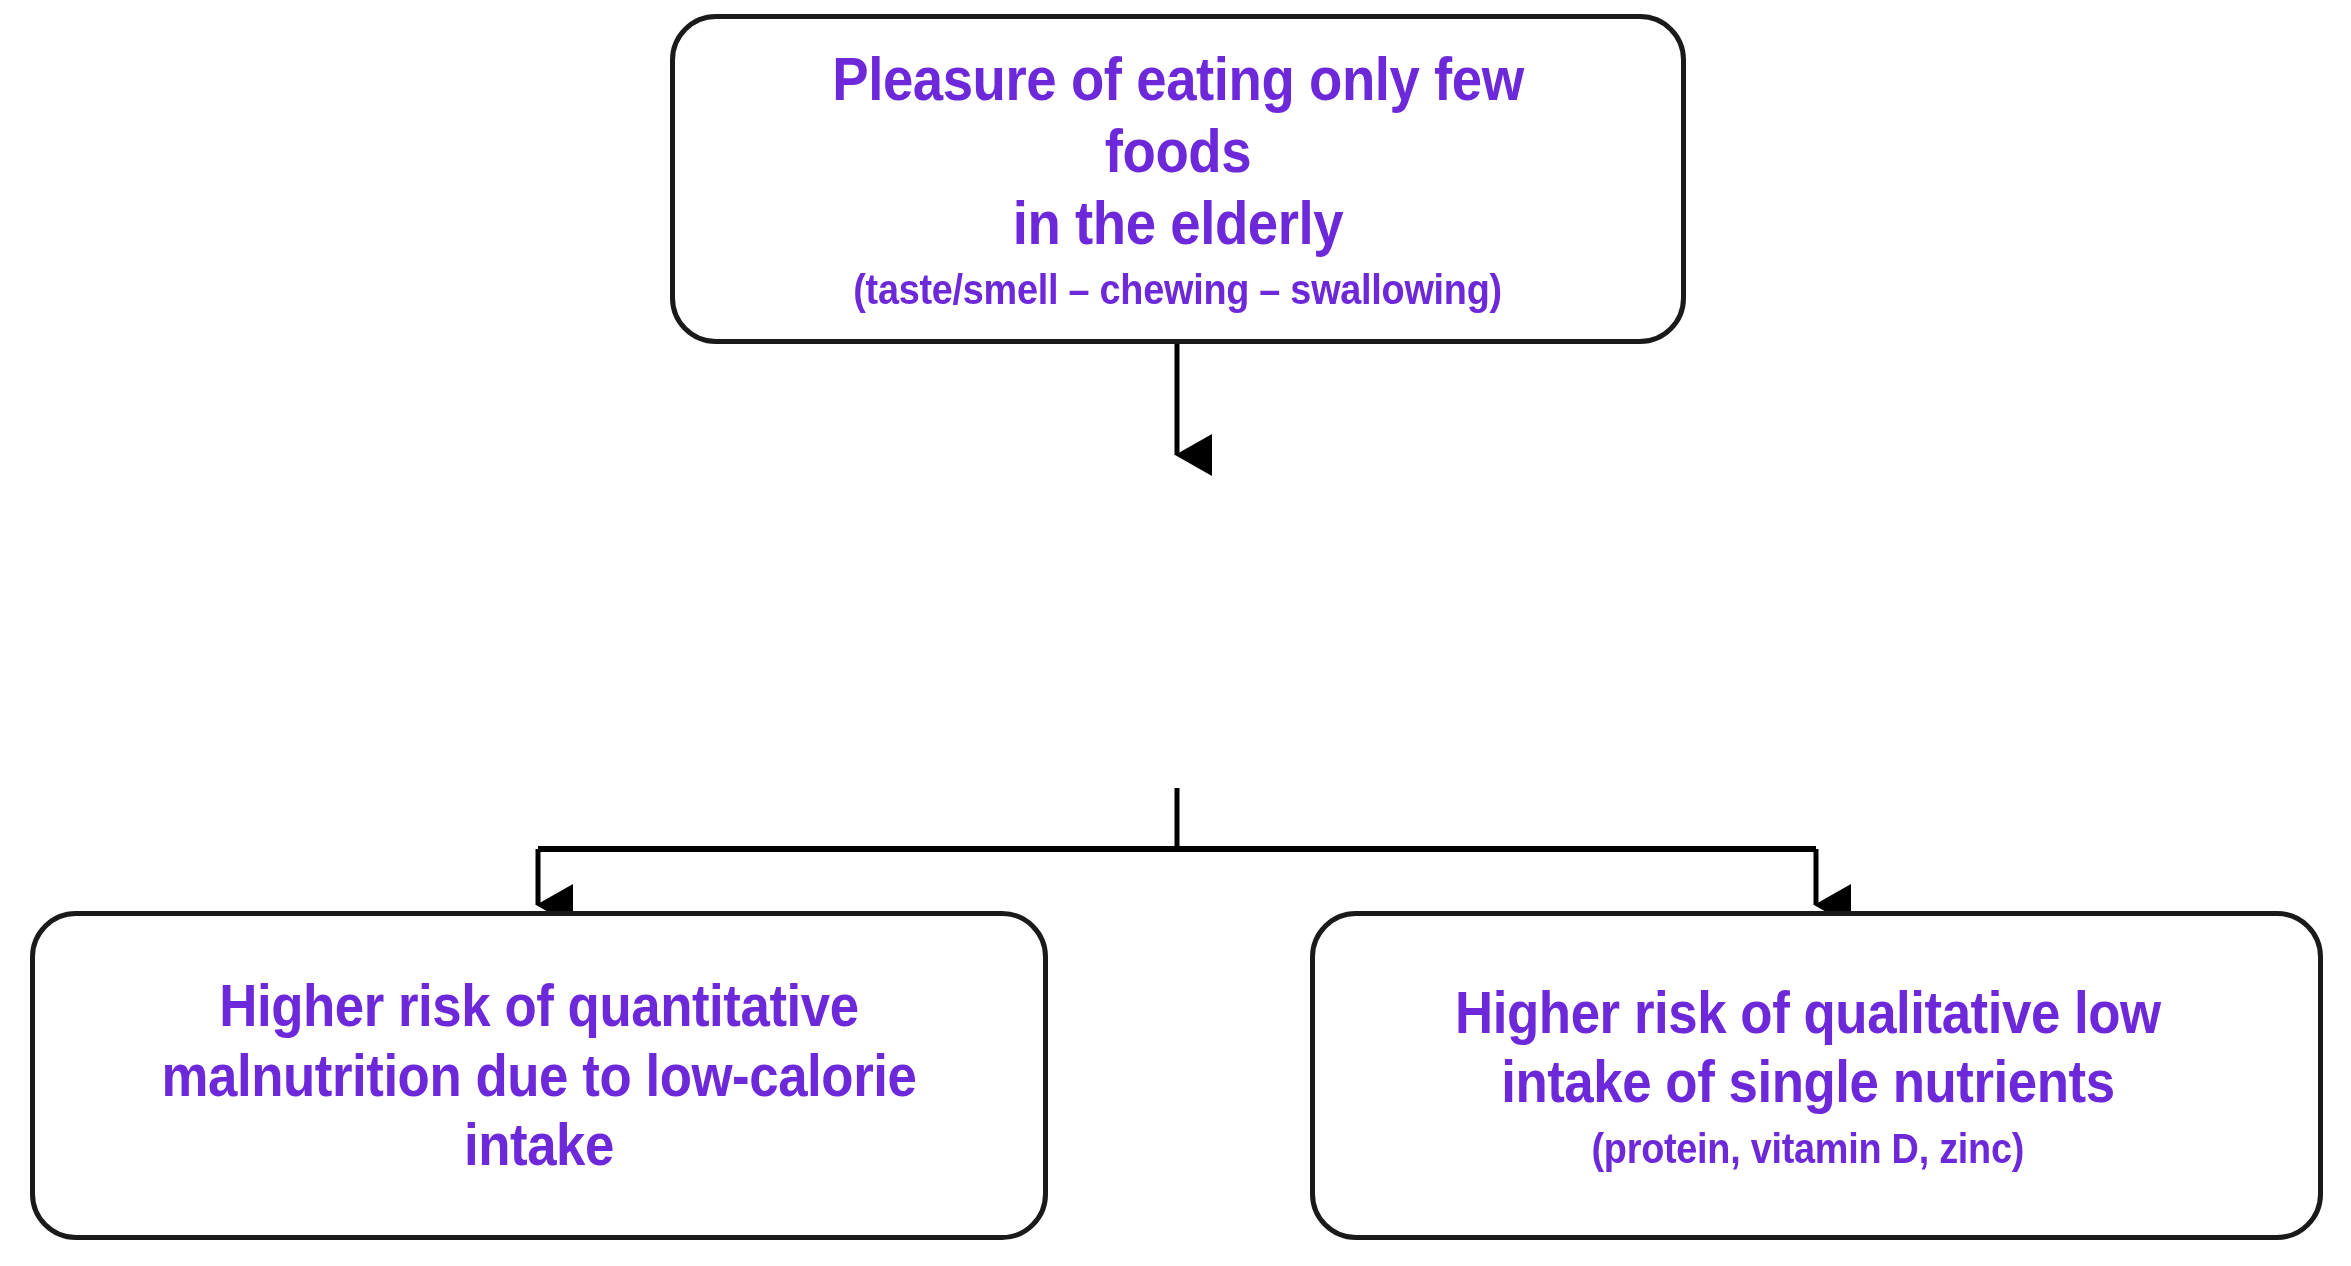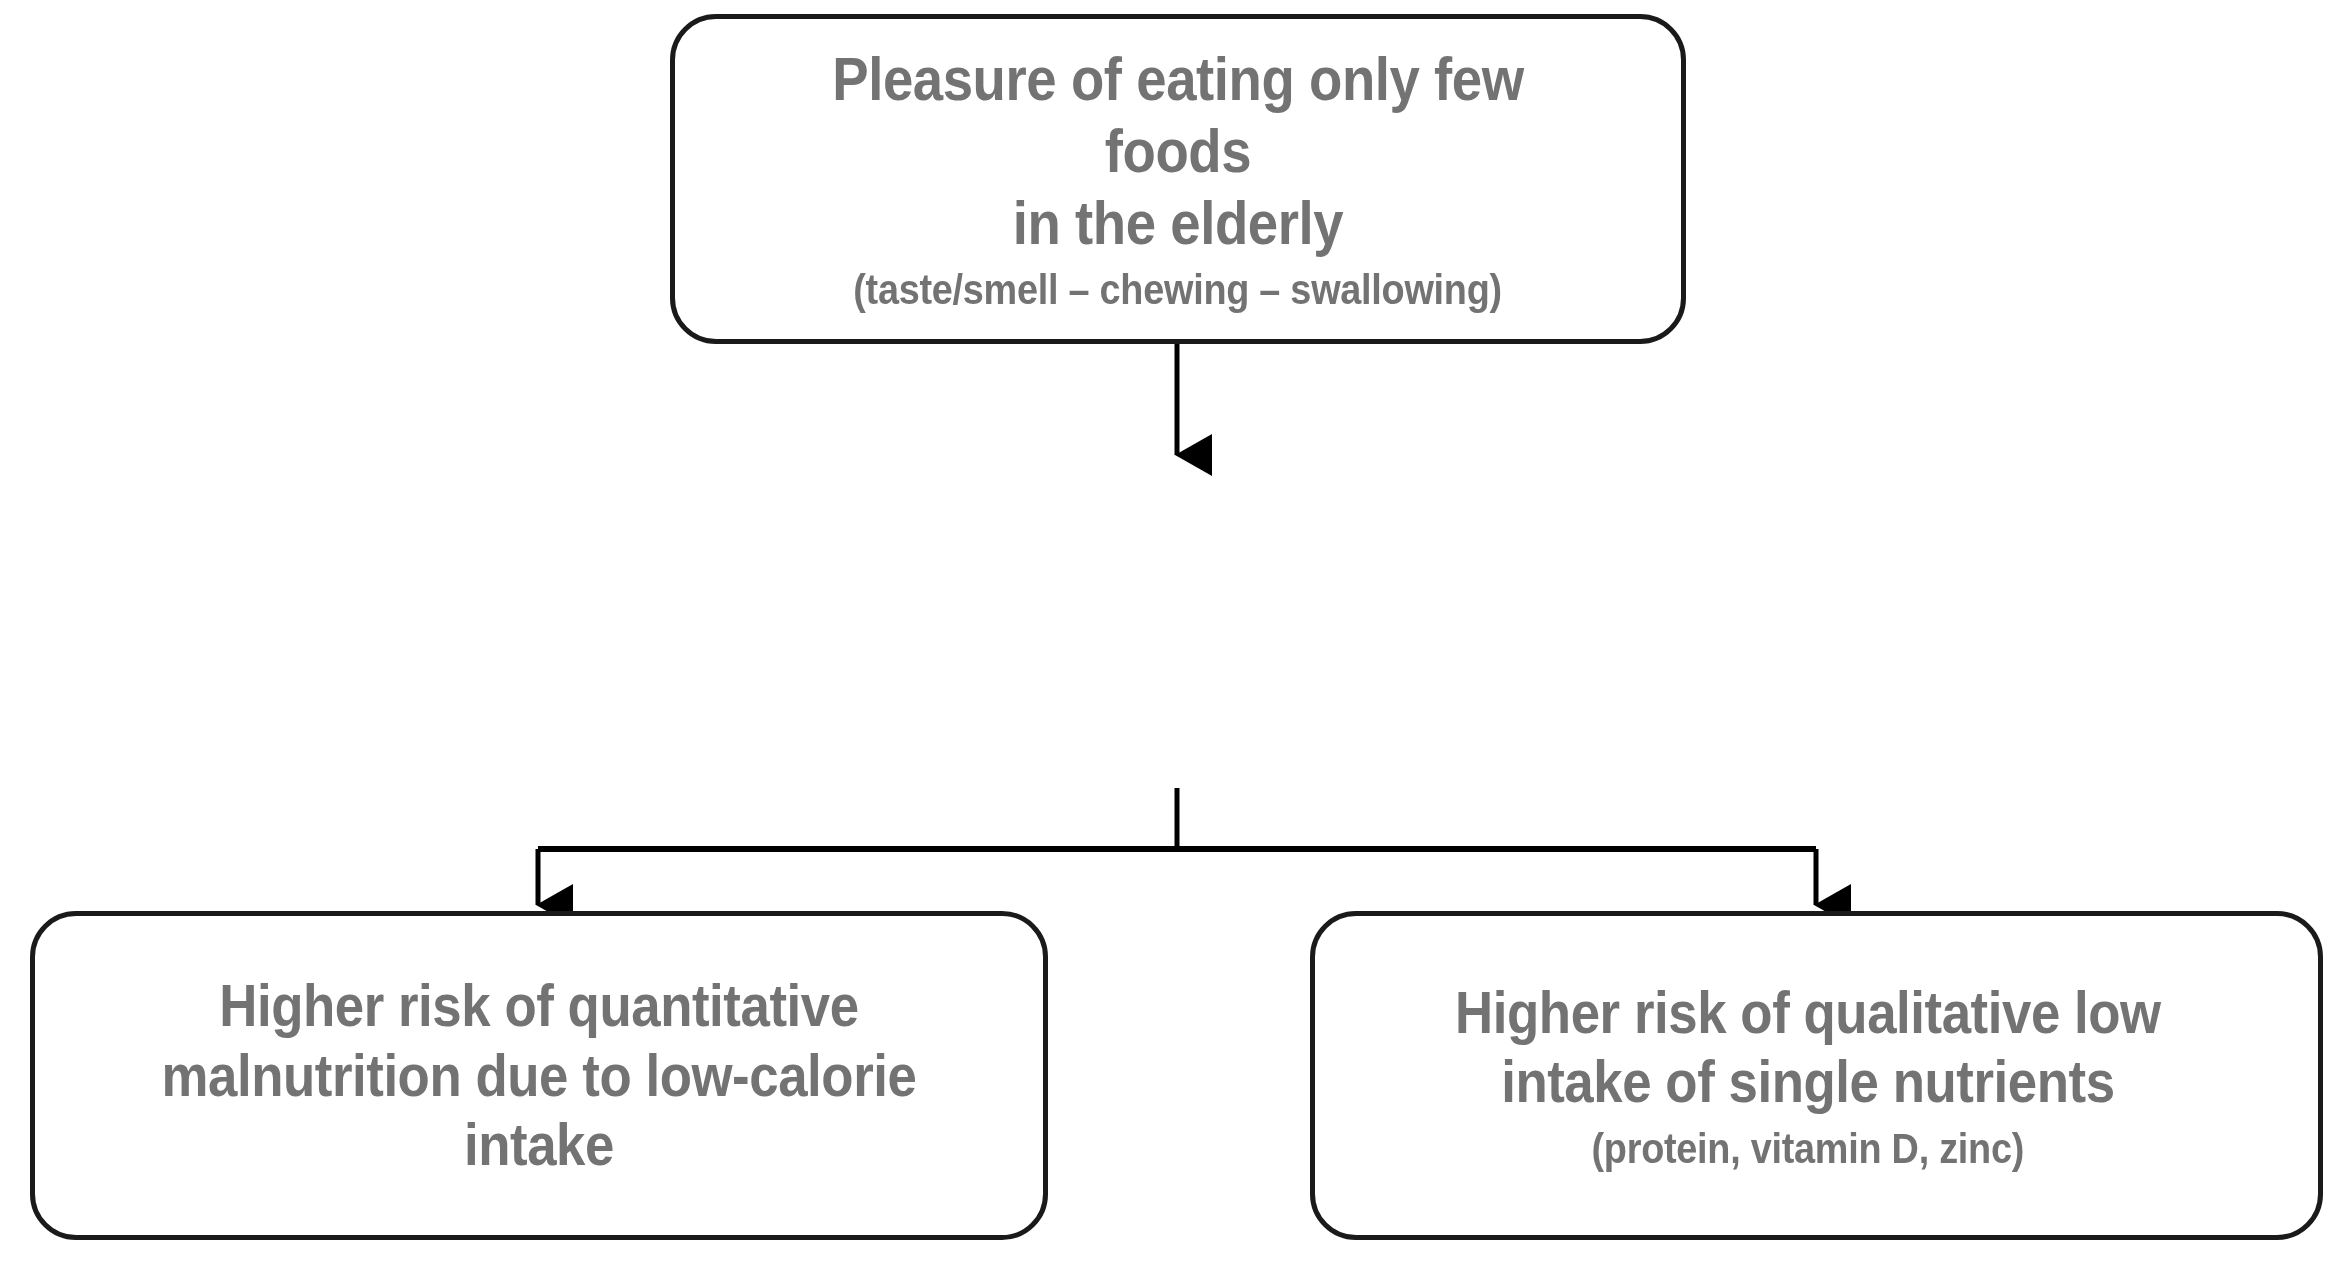--- a/index.html
+++ b/index.html
@@ -22,21 +22,21 @@
     position: absolute;
     box-sizing: border-box;
     border: 5px solid #1a1a1a;
     border-radius: 46px;
     background: #ffffff;
     display: flex;
     flex-direction: column;
     align-items: center;
     justify-content: center;
     text-align: center;
-    color: #737373;
+    color: #6d28d9;
     padding: 6px 26px;
   }
   .node .main {
     font-weight: bold;
     font-size: 60px;
     line-height: 1.16;
     letter-spacing: -0.5px;
     transform: scaleX(0.88);
     transform-origin: center center;
     white-space: pre-line;

